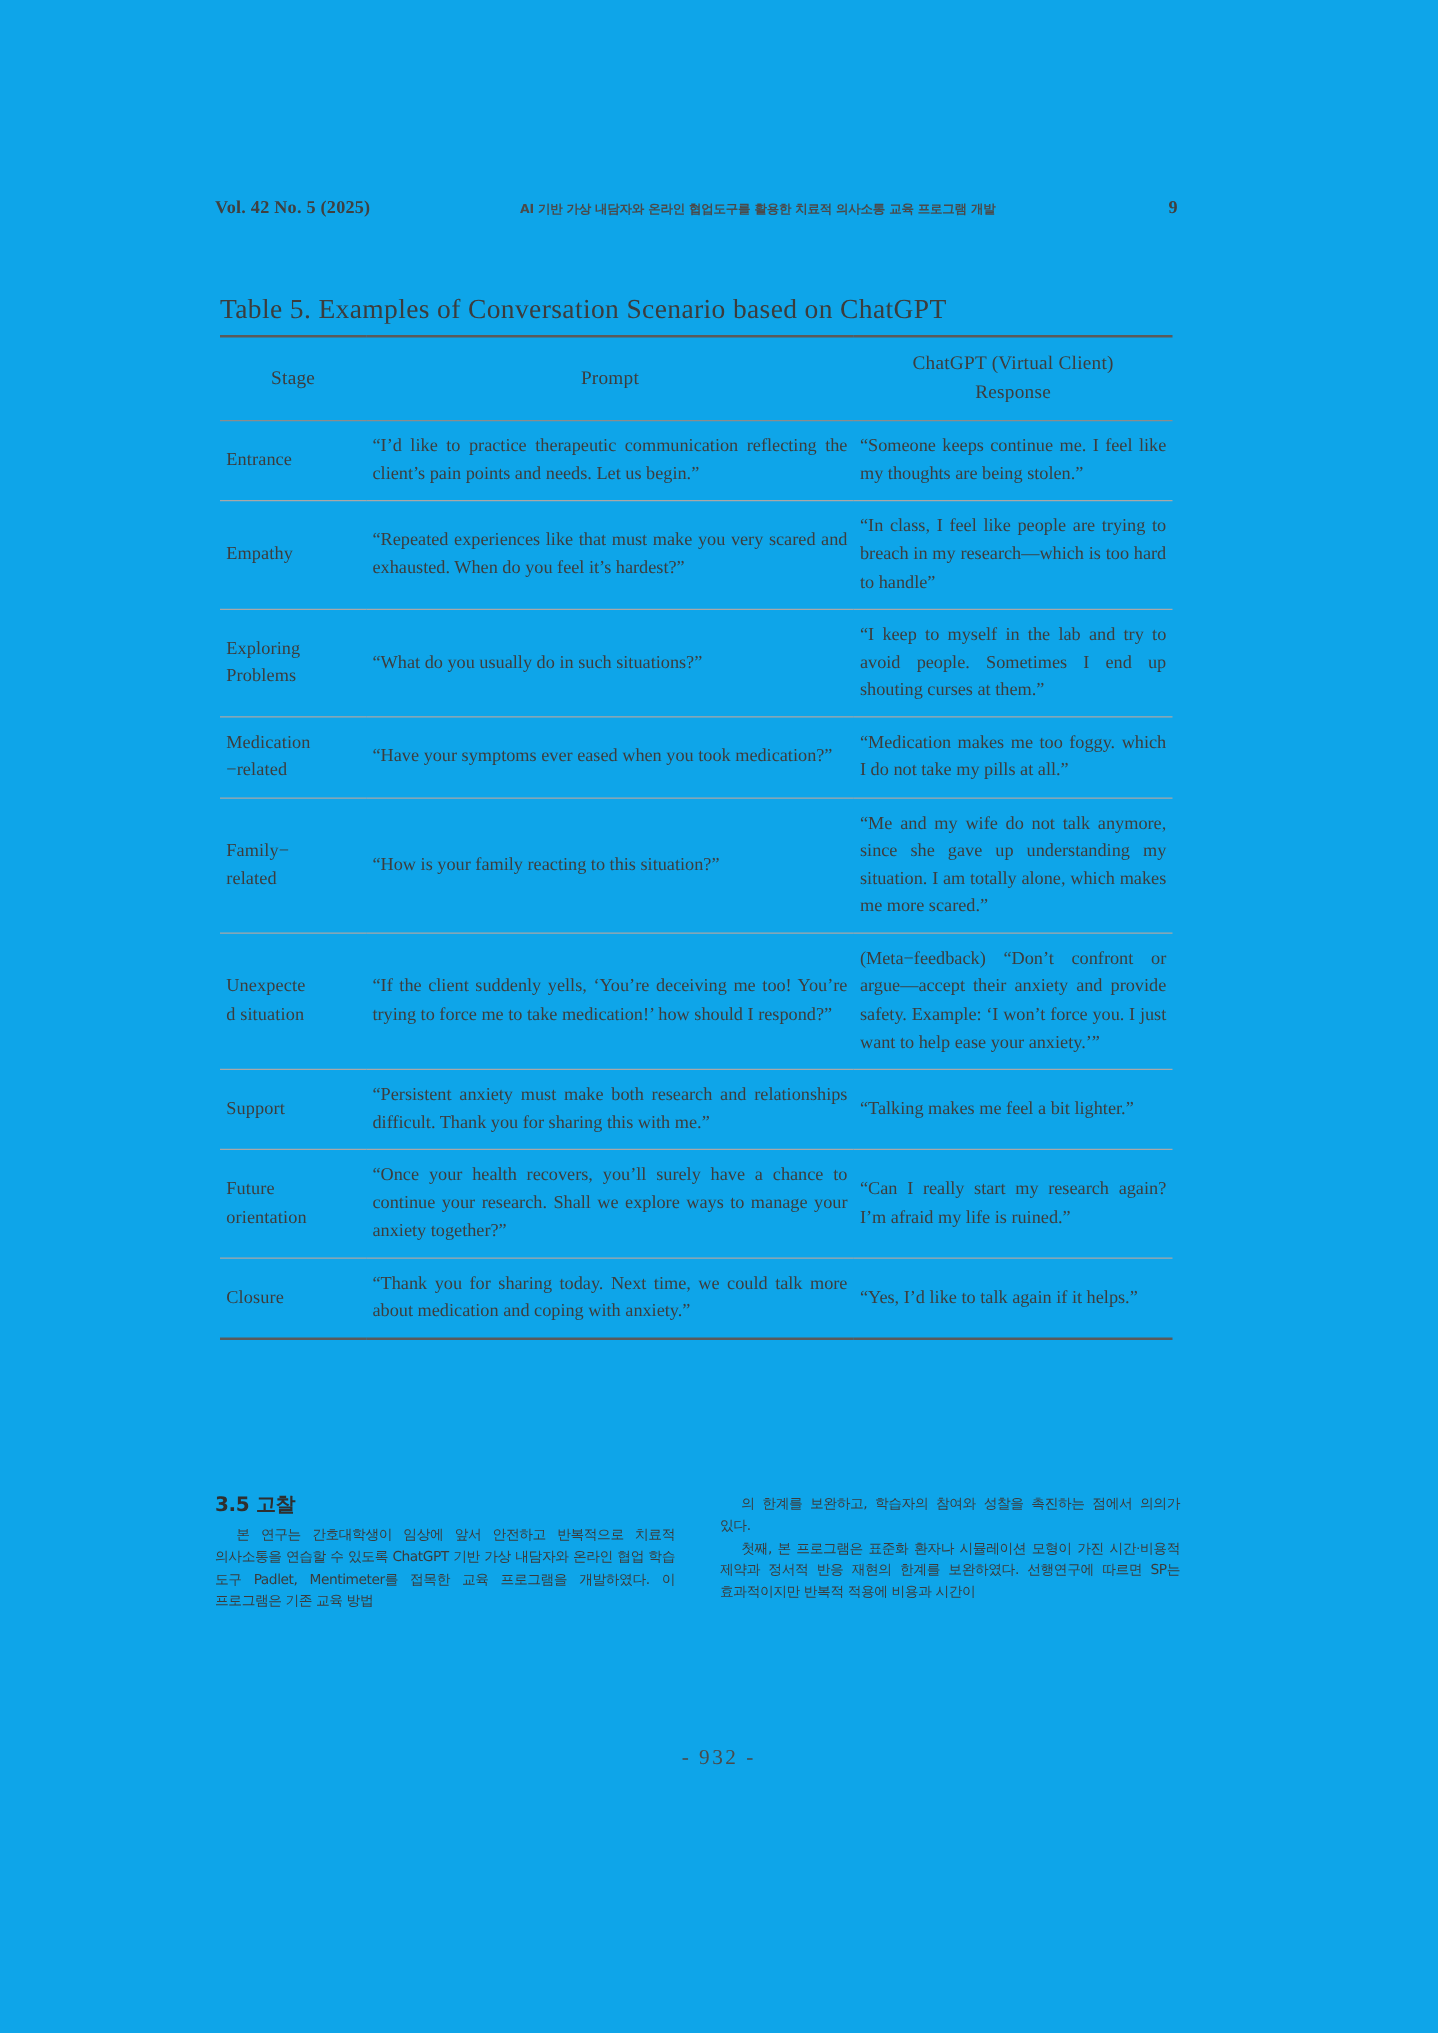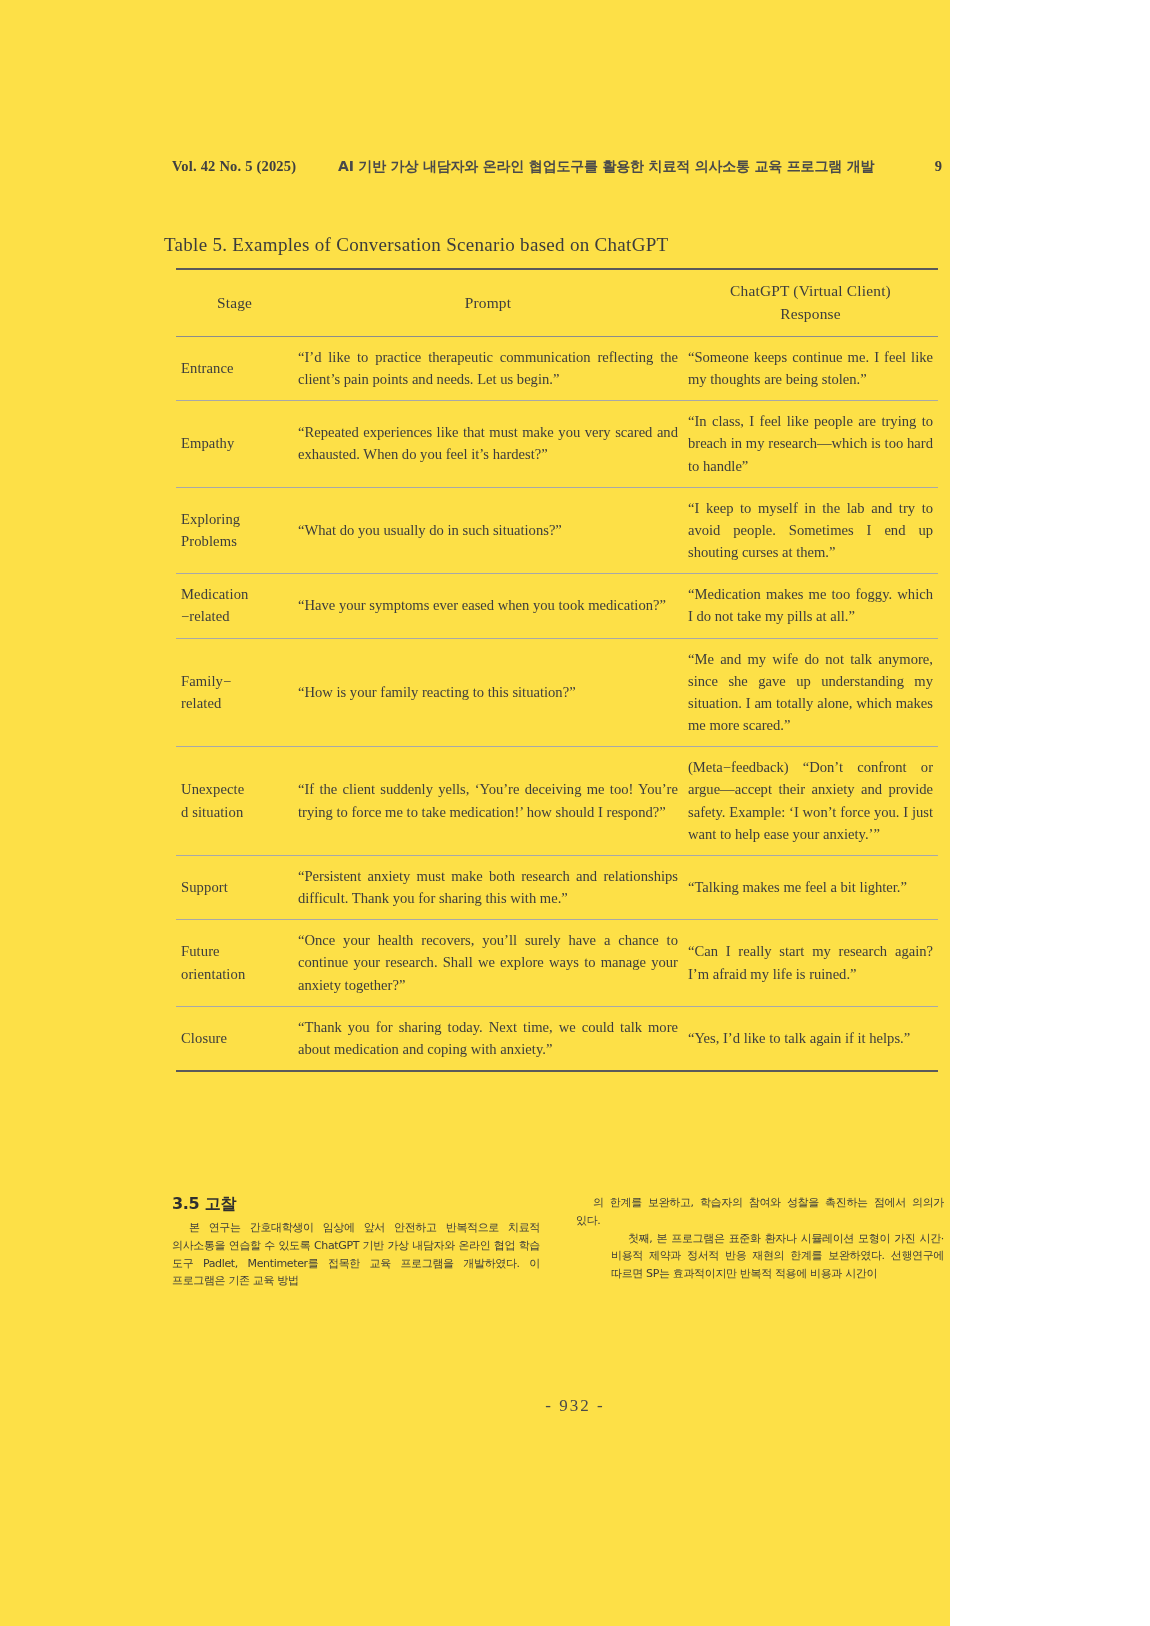--- a/index.html
+++ b/index.html
@@ -11,23 +11,23 @@
     width: 1150px;
     height: 1626px;
     position: relative;
     font-family: "Liberation Serif", "DejaVu Serif", serif;
     color: #3a3a3a;
     overflow: hidden;
   }
   .page {
     position: absolute;
     left: 0; top: 0;
-    width: 950px;
+    width: 1150px;
     height: 1626px;
-    background: #fde047;
+    background: #0ea5e9;
   }
 
   
   .running-head {
     position: absolute;
     left: 172px;
     top: 158px;
     width: 770px;
     display: flex;
     align-items: baseline;
@@ -36,41 +36,41 @@
   }
   .rh-vol {
     font-weight: bold;
     font-size: 14.5px;
     letter-spacing: 0.2px;
     white-space: nowrap;
   }
   .rh-title {
     flex: 1;
     text-align: center;
-    font-size: 14px;
+    font-size: 10px;
     font-weight: bold;
     letter-spacing: -0.2px;
     color: #4a4a4a;
     font-family: "DejaVu Sans", "Liberation Sans", sans-serif;
     white-space: nowrap;
   }
   .rh-page {
     font-weight: bold;
     font-size: 14.5px;
     width: 26px;
     text-align: right;
     white-space: nowrap;
   }
 
   
   .table-caption {
     position: absolute;
-    left: 164px;
+    left: 176px;
     top: 234px;
-    font-size: 19px;
+    font-size: 22px;
     letter-spacing: 0.3px;
     color: #3c3c3c;
     white-space: nowrap;
   }
 
   
   .table-wrap {
     position: absolute;
     left: 176px;
     top: 268px;
@@ -159,21 +159,21 @@
     font-size: 11px;
     line-height: 1.62;
     letter-spacing: -0.35px;
     color: #3b3b3b;
     margin: 0;
     text-align: justify;
     text-align-last: left;
     text-indent: 17px;
     word-break: keep-all;
   }
-  .kpara + .kpara { margin-top: 0; margin-left: 35px; }
+  .kpara + .kpara { margin-top: 0; }
 
   
   .footer-pageno {
     position: absolute;
     left: 0;
     top: 1396px;
     width: 1150px;
     text-align: center;
     font-size: 17px;
     letter-spacing: 2px;

